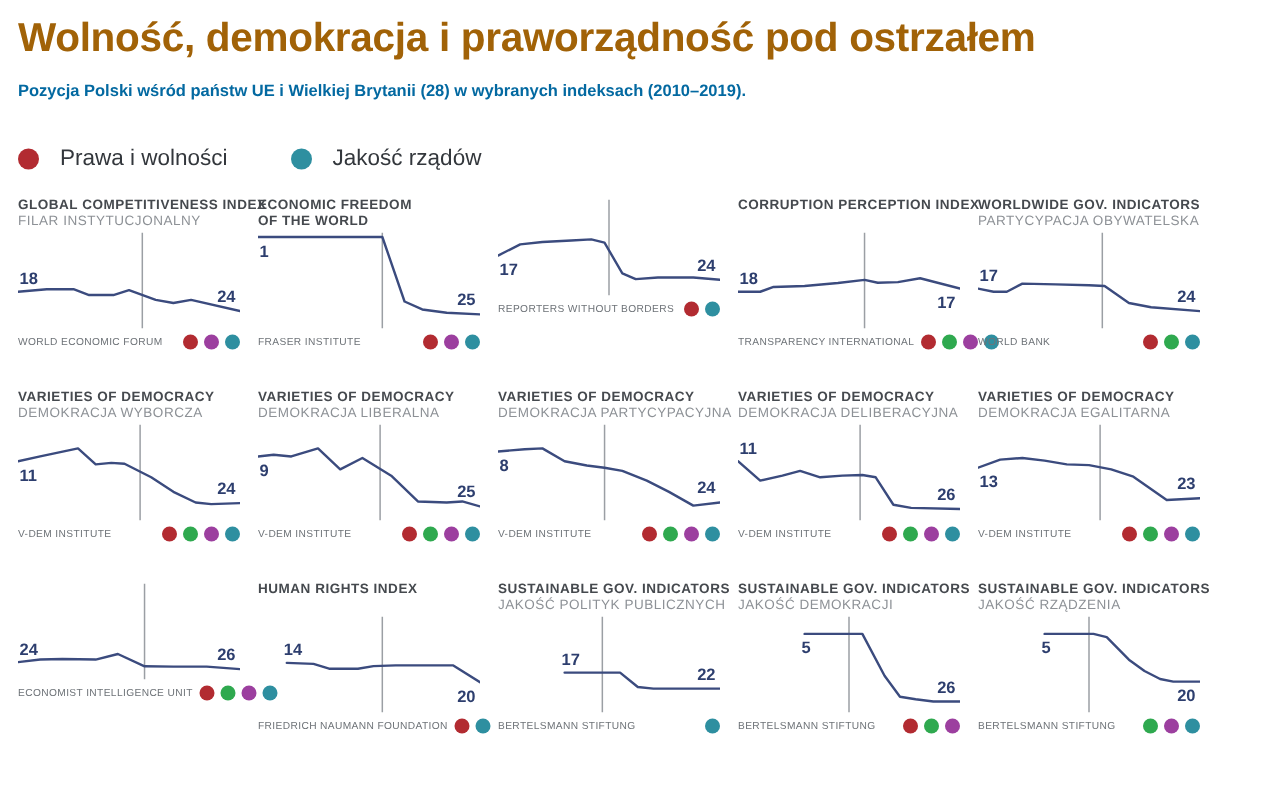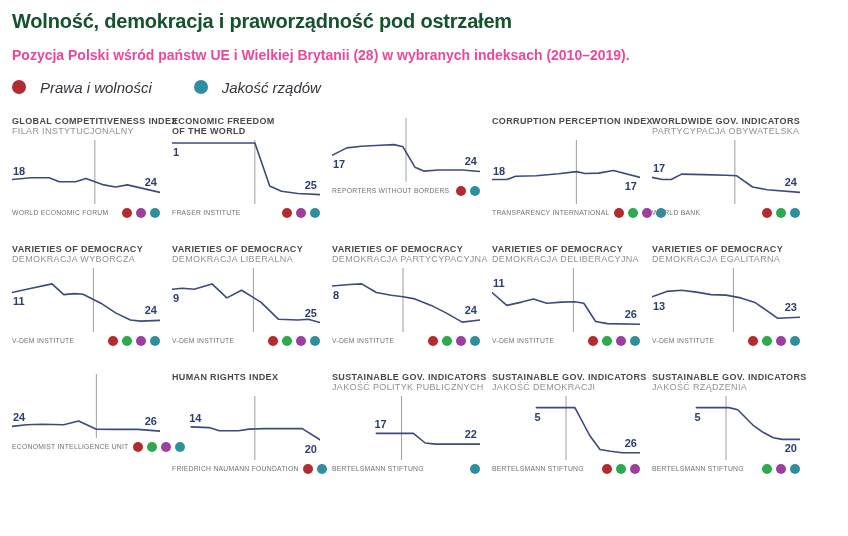--- a/index.html
+++ b/index.html
@@ -3,27 +3,27 @@
 <meta charset="utf-8">
 <style>
   html,body{margin:0;padding:0;background:#ffffff;}
   body{
     width:848px;height:536px;overflow:hidden;
     font-family:"Liberation Sans","DejaVu Sans",sans-serif;
     -webkit-font-smoothing:antialiased;
   }
   .page{padding:8px 12px 0 12px;width:824px;}
   .main-title{
-    font-size:20px;font-weight:700;color:#14532d;
+    font-size:27px;font-weight:700;color:#a16207;
     letter-spacing:-0.2px;margin:2px 0 0 0;line-height:1.15;
   }
   .subtitle{
-    margin-top:13px;font-size:14px;font-weight:600;color:#ec4899;line-height:1.4;
-  }
-  .legend{display:flex;align-items:flex-start;margin-top:13px;height:20px;font-style:italic;}
+    margin-top:13px;font-size:11px;font-weight:600;color:#0369a1;line-height:1.4;
+  }
+  .legend{display:flex;align-items:flex-end;margin-top:25px;height:20px;}
   .legend-item{display:flex;align-items:center;margin-right:42px;}
   .legend-dot{width:14px;height:14px;border-radius:50%;margin-right:14px;flex:0 0 auto;}
   .legend-label{font-size:15px;font-weight:500;color:#33373c;white-space:nowrap;}
   .grid{
     margin-top:17px;
     display:grid;grid-template-columns:repeat(5,148px);
     column-gap:12px;row-gap:25px;
   }
   .cell{width:148px;}
   .c-title{

